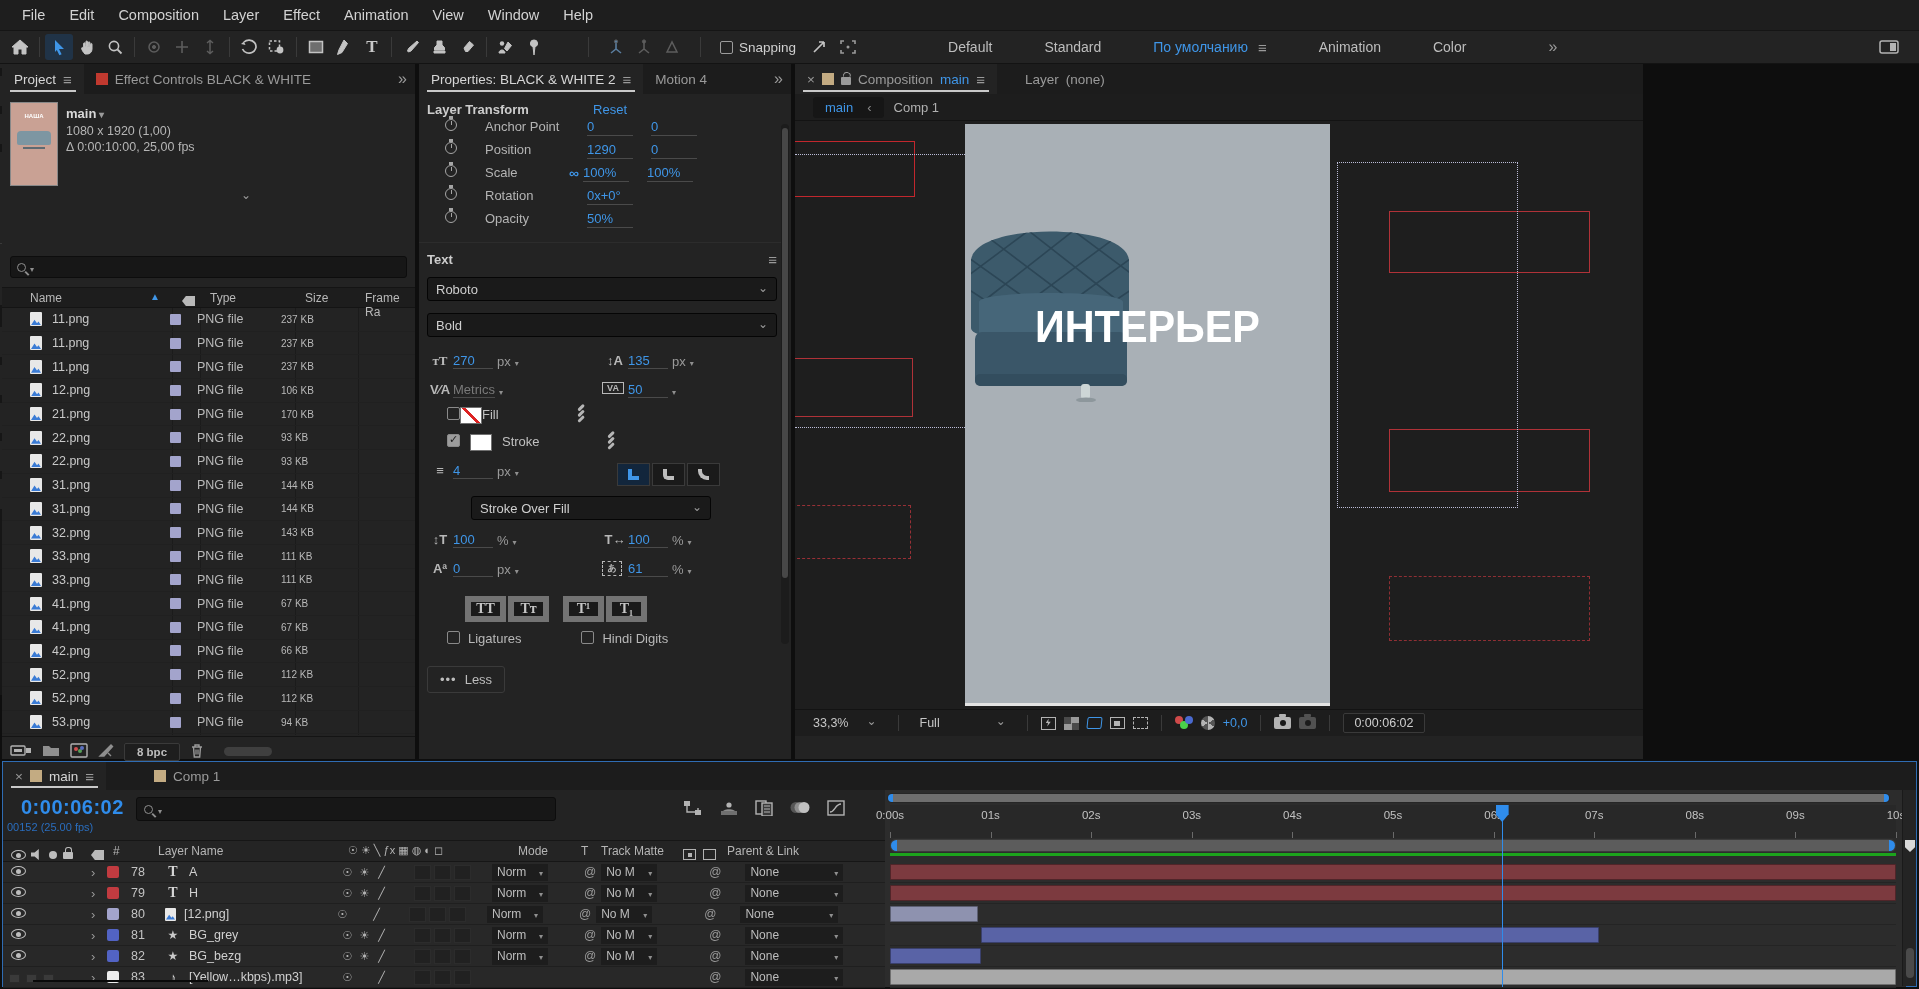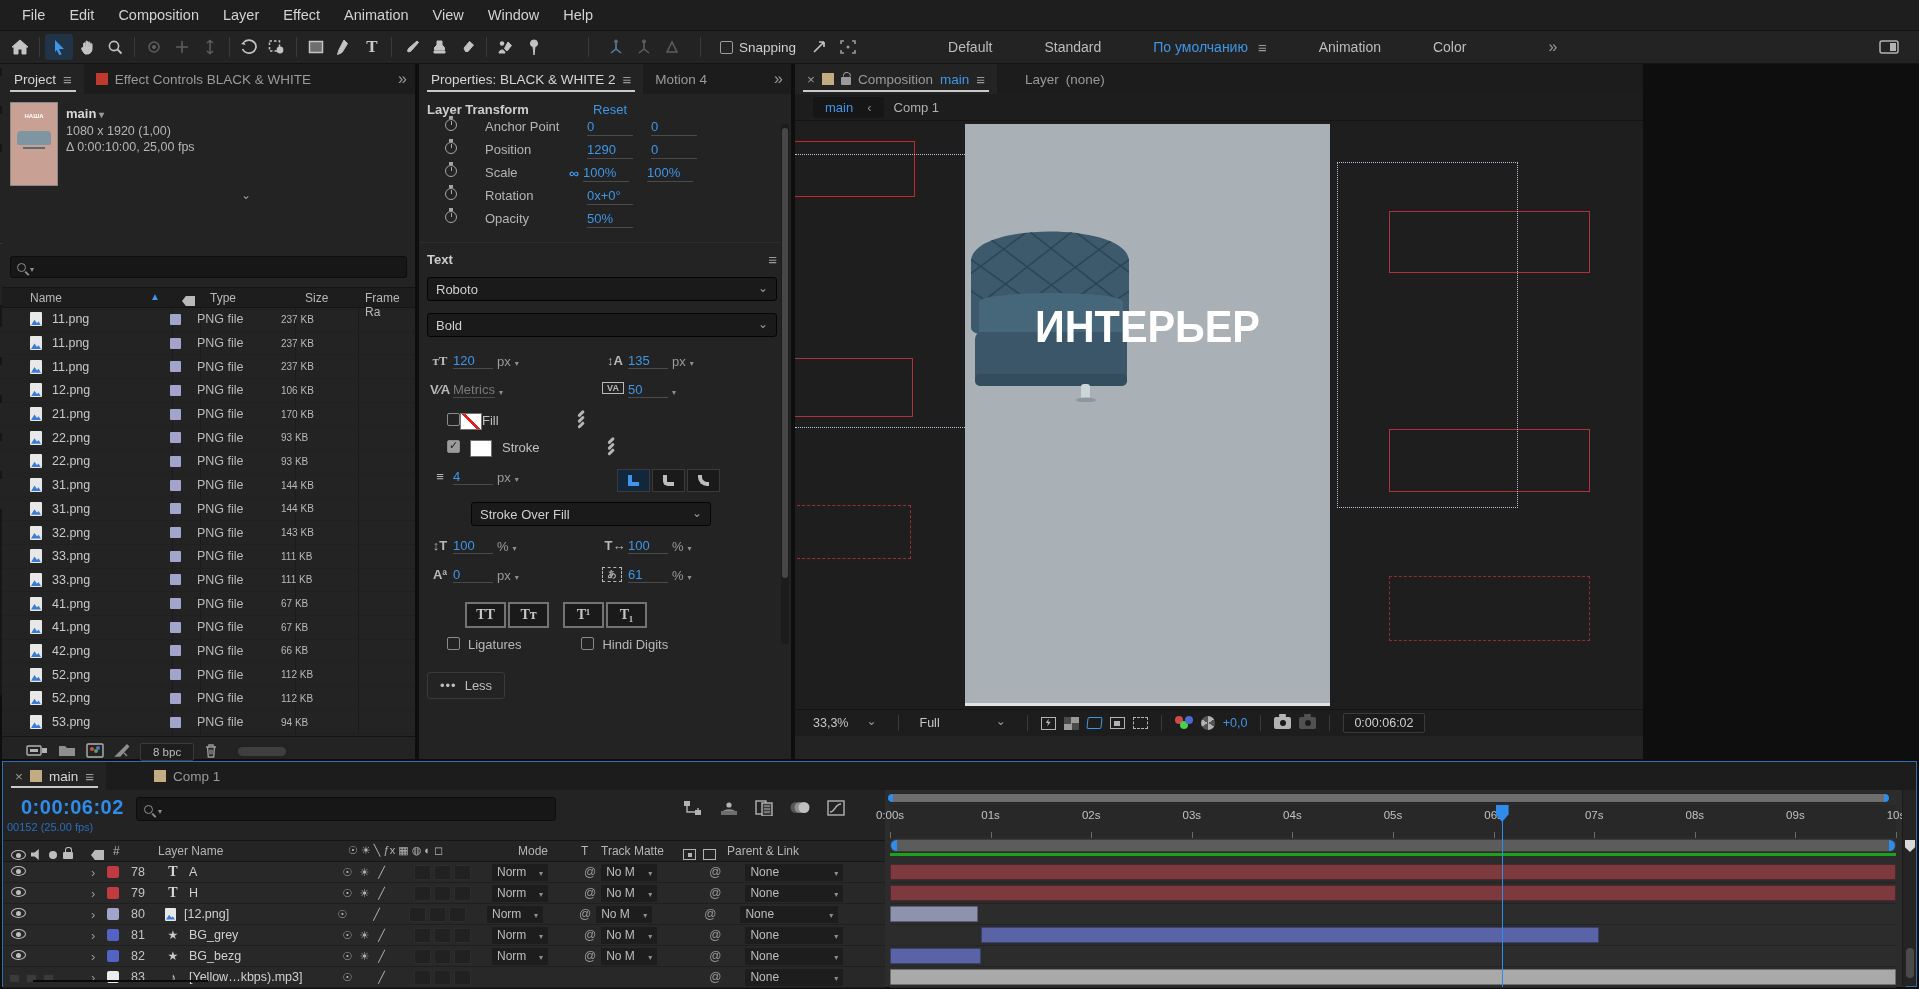--- a/index.html
+++ b/index.html
@@ -57,21 +57,21 @@
   .i-tag { width:13px; height:10px; background:#b9b9b9; clip-path:polygon(0 50%,30% 0,100% 0,100% 100%,30% 100%); position:relative; display:inline-block; }
   .filelist { position:relative; height:427px; overflow:hidden; }
   .colsep { position:absolute; top:0; bottom:0; width:1px; background:#1b1b1b; }
   .file-row { height:23.7px; display:flex; align-items:center; border-bottom:1px solid #202020; position:relative; }
   .i-png { width:12px; height:14px; background:#e8e8e8; border-radius:1px; position:relative; margin-left:28px; flex:none; }
   .i-png::after { content:""; position:absolute; left:1px; bottom:1px; width:10px; height:7px; background:#3a7bd5; clip-path:polygon(0 100%,35% 20%,60% 70%,75% 45%,100% 100%); }
   .file-name { margin-left:10px; width:118px; color:#c9c9c9; font-size:12.5px; }
   .labelsq { width:11px; height:11px; background:#a3a4cc; border-radius:1px; flex:none; }
   .file-type { margin-left:16px; width:84px; color:#b9b9b9; font-size:12.5px; }
   .file-size { width:70px; color:#b9b9b9; font-size:10px; }
-  .proj-footer { height:30px; margin-top:1px; border-top:1px solid #141414; display:flex; align-items:center; gap:10px; padding-left:24px; }
+  .proj-footer { height:30px; margin-top:1px; border-top:1px solid #141414; display:flex; align-items:center; gap:10px; padding-left:8px;font-weight:bold; }
   .bpc-box { border:1px solid #3a3a3a; border-radius:2px; padding:2px 12px; font-size:11.5px; color:#bdbdbd; background:#1e1e1e; }
   .hscroll-pill { width:48px; height:9px; background:#3f3f3f; border-radius:5px; margin-left:10px; }
 
   
   #props { left:419px; top:64px; width:372px; height:695px; }
   .prop-body { position:relative; padding:8px 14px 0 8px; height:665px; }
   .sec-title { font-weight:bold; color:#cdcdcd; font-size:13px; }
   .prow { display:flex; align-items:flex-start; height:21px; margin-top:2px; }
   .i-watch { width:12px; height:12px; border:1.4px solid #a5a5a5; border-radius:50%; position:relative; margin-left:18px; flex:none; }
   .i-watch::before { content:""; position:absolute; top:-4px; left:3px; width:4px; height:2.5px; background:#a5a5a5; }
@@ -92,21 +92,21 @@
   .swatch { width:22px; height:17px; background:#fff; border:1px solid #707070; position:relative; }
   .swatch.nofill { background:linear-gradient(45deg, #fff 43%, #d22 43%, #d22 57%, #fff 57%); }
   .i-dropper { width:16px; height:16px; position:relative; }
   .i-dropper::before { content:""; position:absolute; left:1px; bottom:1px; width:8px; height:2.5px; background:#b5b5b5; transform:rotate(-45deg); transform-origin:left bottom; border-radius:2px; box-shadow:4px -4px 0 0 #b5b5b5, 8px -8px 0 0 #b5b5b5; }
   .joinbtn { width:33px; height:23px; background:#1a1a1a; border:1px solid #3a3a3a; display:flex; align-items:center; justify-content:center; }
   .joinbtn.on { background:#12263c; }
   .joinglyph { width:11px; height:11px; border-left:4px solid #bdbdbd; border-bottom:4px solid #bdbdbd; }
   .joinbtn.on .joinglyph { border-color:#3f96e8; }
   .joinbtn.r .joinglyph { border-bottom-left-radius:5px; }
   .joinbtn.rr .joinglyph { border-bottom-left-radius:9px; }
-  .casebtn { width:41px; height:26px; background:#1a1a1a; border:2px solid #737373; color:#c6c6c6; display:flex; align-items:center; justify-content:center; font-family:"Liberation Serif", serif; font-weight:bold; font-size:14px; }
+  .casebtn { width:41px; height:26px; background:#1a1a1a; border:6px solid #737373; color:#c6c6c6; display:flex; align-items:center; justify-content:center; font-family:"Liberation Serif", serif; font-weight:bold; font-size:14px; }
   .lessbtn { border:1px solid #3a3a3a; border-radius:3px; background:#232323; color:#bdbdbd; padding:5px 12px; display:inline-flex; gap:8px; align-items:center; font-size:13px; }
   .dots3::before { content:"•••"; letter-spacing:1px; color:#bdbdbd; }
   .pscroll { position:absolute; right:2px; top:30px; width:8px; height:520px; background:#1c1c1c; border-radius:4px; }
   .pscroll::after { content:""; position:absolute; left:1px; right:1px; top:4px; height:450px; background:#474747; border-radius:4px; }
 
   
   #viewer { left:795px; top:64px; width:848px; height:695px; }
   .tansq { width:12px; height:12px; background:#c3ab82; }
   .i-lock { width:10px; height:8px; background:#9a9a9a; border-radius:1px; position:relative; margin-top:4px; }
   .i-lock::before { content:""; position:absolute; left:1px; top:-5px; width:6px; height:5px; border:1.5px solid #9a9a9a; border-bottom:none; border-radius:4px 4px 0 0; transform:translateX(1px) rotate(14deg); }
@@ -675,21 +675,21 @@
       <span>Roboto</span>
       <span class="ddv"></span>
     </div>
     <div class="dropdown" style="margin-top:12px">
       <span>Bold</span>
       <span class="ddv"></span>
     </div>
     <div class="prow" style="margin-top:16px">
       <span class="ticon" style="font-family:'Liberation Serif',serif">ᴛT</span>
       <span class="tfield">
-        <span class="tval">120</span>
+        <span class="tval">270</span>
           <span class="punit">px</span>
           <span class="mini-dd"></span>
       </span>
       <span class="ticon">↕A</span>
       <span class="tfield">
         <span class="tval">135</span>
           <span class="punit">px</span>
           <span class="mini-dd"></span>
       </span>
     </div>
@@ -698,21 +698,21 @@
       <span class="tfield">
         <span class="tval dimval">Metrics</span>
           <span class="mini-dd"></span>
       </span>
       <span class="ticon" style="border:1px solid #b8b8b8;font-size:9px;width:22px;margin-right:4px">VA</span>
       <span class="tfield">
         <span class="tval">50</span>
           <span class="mini-dd"></span>
       </span>
     </div>
-    <div class="prow" style="margin-top:10px;gap:0">
+    <div class="prow" style="margin-top:4px;gap:0">
       <span class="chk" style="margin-left:20px"></span>
       <span class="swatch nofill"></span>
       <span style="color:#c0c0c0;width:52px">Fill</span>
       <span class="i-dropper" style="margin-left:44px"></span>
     </div>
     <div class="prow" style="margin-top:6px;gap:10px">
       <span class="chk on" style="margin-left:20px"></span>
       <span class="swatch"></span>
       <span style="color:#c0c0c0;width:52px">Stroke</span>
       <span class="i-dropper" style="margin-left:44px"></span>

